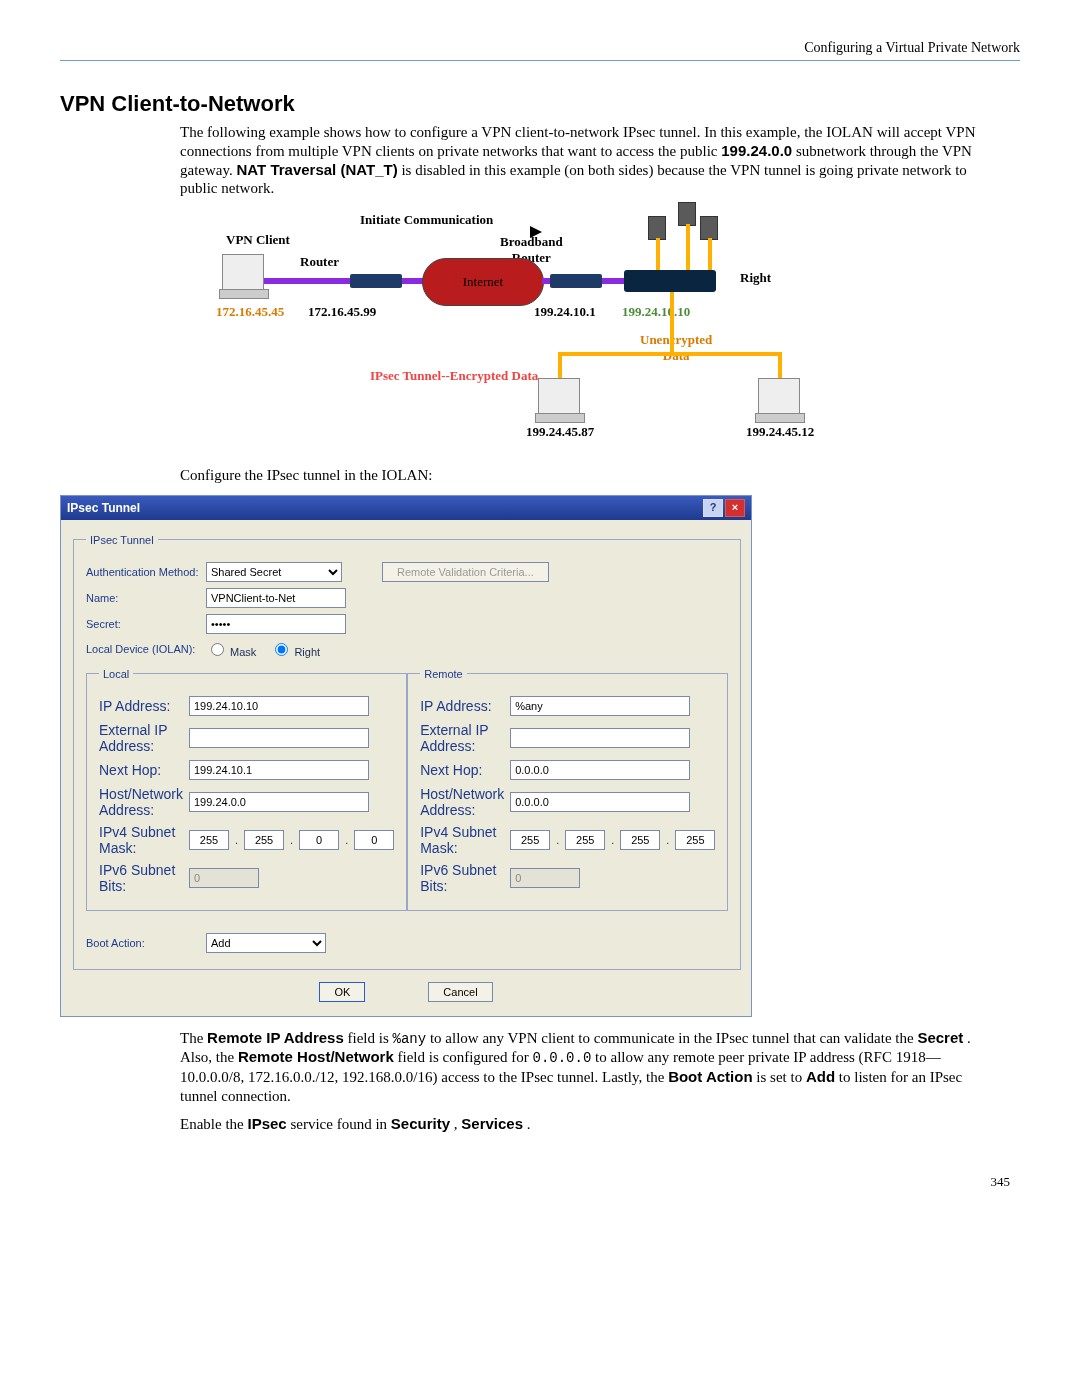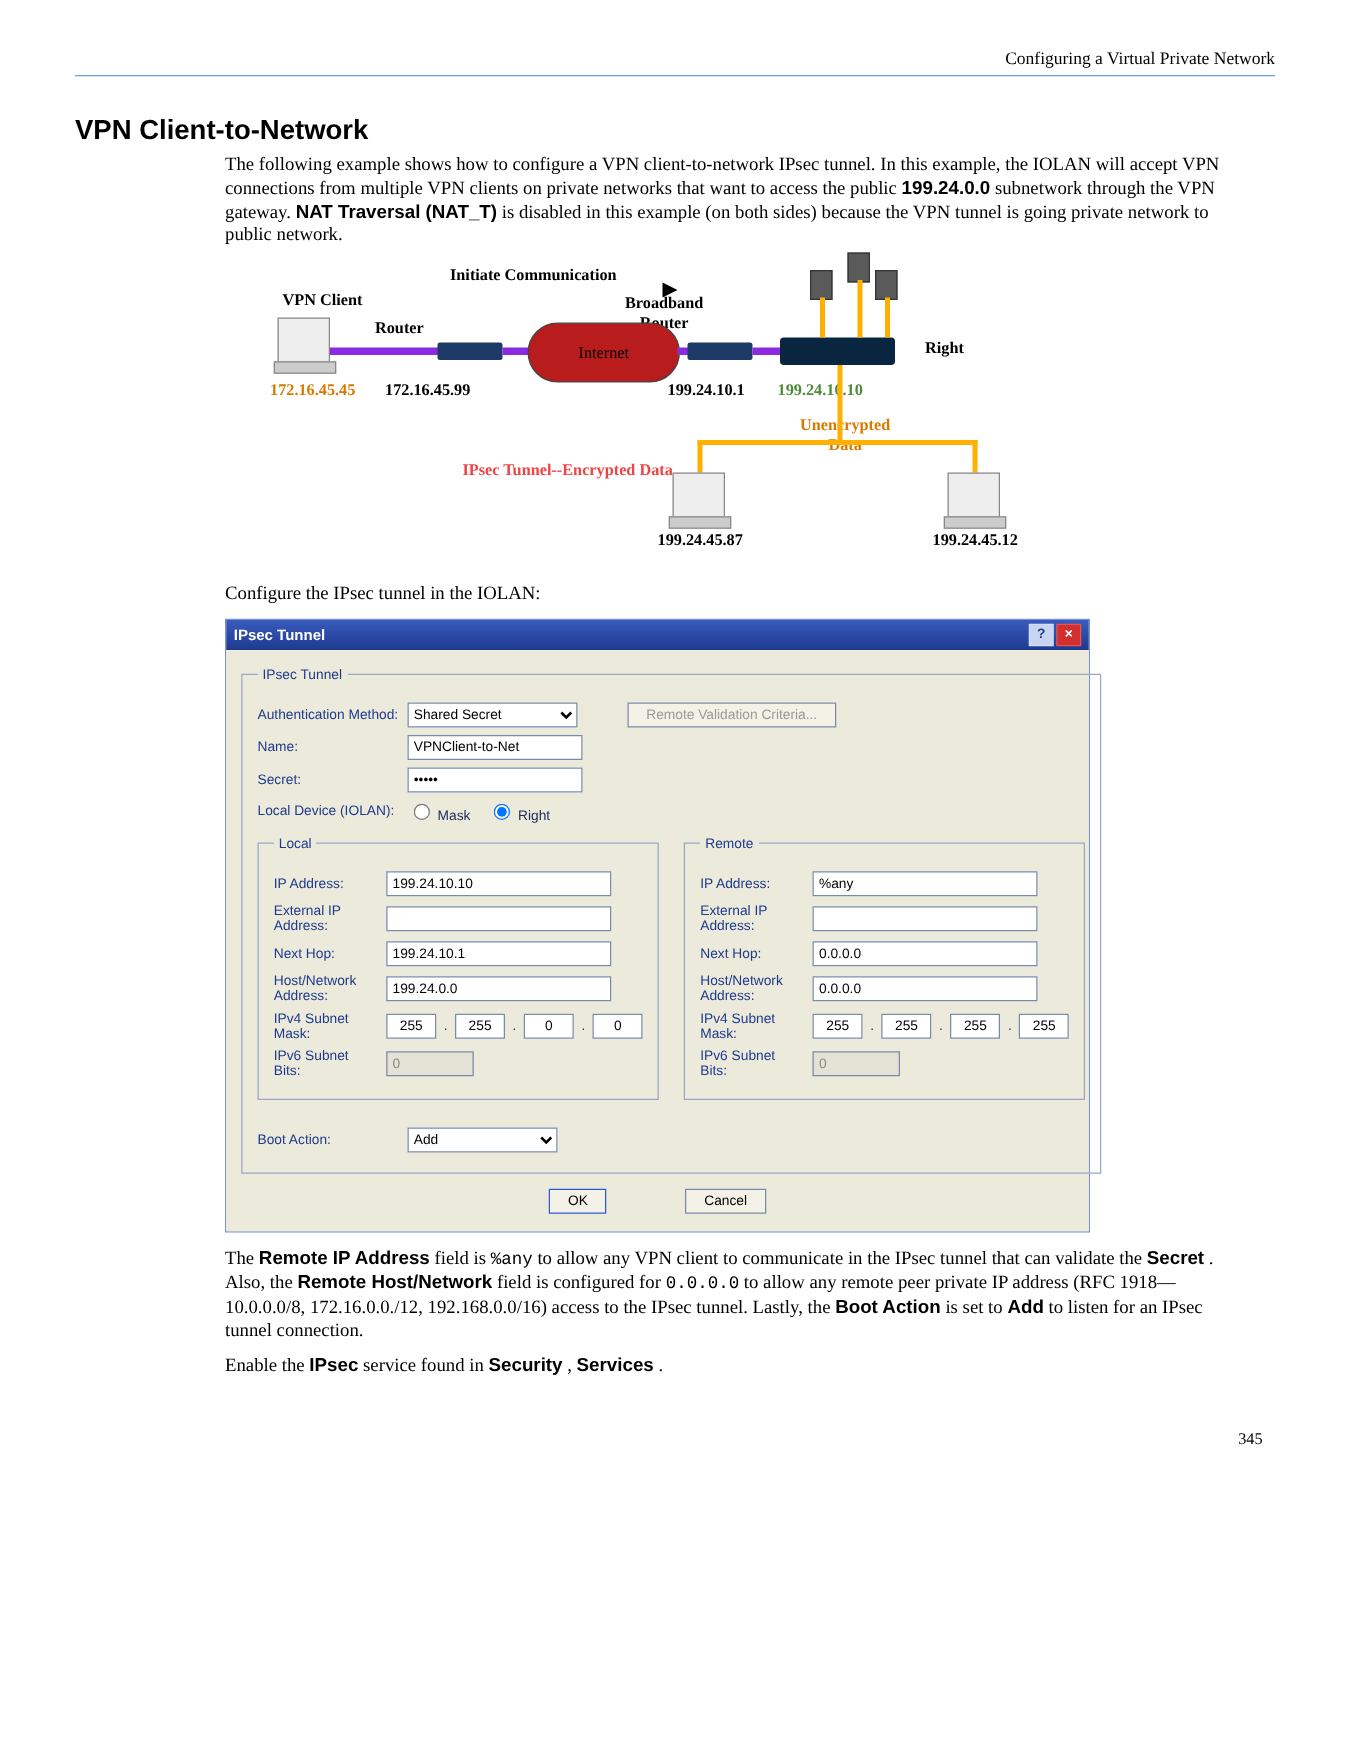--- a/index.html
+++ b/index.html
@@ -52,21 +52,20 @@
   .line-orange-h { position: absolute; height: 4px; background: #ffb000; }
   .router { position: absolute; width: 52px; height: 14px; background: #1e3a66; border-radius: 2px; }
   .pc { position: absolute; width: 40px; height: 34px; border: 1px solid #888; background: #eee; }
   .pc::after { content: ""; position: absolute; left: -4px; top: 34px; width: 48px; height: 8px; background: #ccc; border: 1px solid #888; }
   .gateway { position: absolute; width: 92px; height: 22px; background: #0a2540; border-radius: 3px; }
   .server { position: absolute; width: 16px; height: 22px; background: #5a5a5a; border: 1px solid #333; }
   .cloud { position: absolute; width: 120px; height: 46px; border: 1px solid #444; border-radius: 40px; background: #b91c1c; text-align: center; line-height: 46px; font-size: 13px; }
   .arrow-r { position: absolute; width: 0; height: 0; border-top: 6px solid transparent; border-bottom: 6px solid transparent; border-left: 12px solid #000; }
 
   .dialog {
-    margin-left: 120px;
     width: 690px;
     border: 1px solid #7a93c6;
     font-family: "MS Sans Serif", Tahoma, Arial, sans-serif;
     font-size: 11px;
     color: #1a2a5a;
     background: #fff;
   }
   .titlebar {
     background: linear-gradient(#3a5bbf, #1e3a8e);
     color: #fff;
@@ -93,21 +92,21 @@
     padding: 10px 12px 14px 12px;
   }
   fieldset {
     border: 1px solid #9aa7c7;
     margin: 4px 0 12px 0;
     padding: 10px 12px;
   }
   legend { color: #1e3a8e; padding: 0 4px; font-size: 11px; }
   .row { display: flex; align-items: center; margin: 6px 0; }
   .row label.lbl { width: 120px; color: #1e3a8e; font-size: 11px; }
-  .row .lbl-s { width: 90px; color: #1e3a8e; font-size: 11px; }
+  .row .lbl-s { width: 90px; color: #1e3a8e; font-size: 14px; }
   input.txt {
     font-family: Tahoma, sans-serif;
     font-size: 11px;
     padding: 1px 4px;
     border: 1px solid #7a8aad;
     background: #fff;
     height: 16px;
     box-sizing: content-box;
   }
   input.ro { background: #e4e2d4; color: #888; }
@@ -121,21 +120,21 @@
   button.btn {
     font-family: Tahoma, sans-serif;
     font-size: 11px;
     padding: 1px 14px;
     border: 1px solid #7a8aad;
     background: #f4f2e6;
     height: 20px;
   }
   button.btn.disabled { color: #999; }
   .radio { margin-right: 14px; }
-  .two-col { display: flex; gap: 20px; }
+  .two-col { display: flex; }
   .two-col fieldset { flex: 1; }
   .mask { display: flex; gap: 6px; align-items: center; }
   .mask input { width: 30px; text-align: center; }
   .btnrow { text-align: center; margin-top: 8px; }
   .btnrow button { margin: 0 30px; }
   .pgnum { text-align: right; font-size: 13px; margin-top: 40px; margin-right: 10px; }
   b.sans { font-family: Arial, Helvetica, sans-serif; }
   code { font-family: "Courier New", monospace; font-size: 14px; }
 </style>
 </head>

